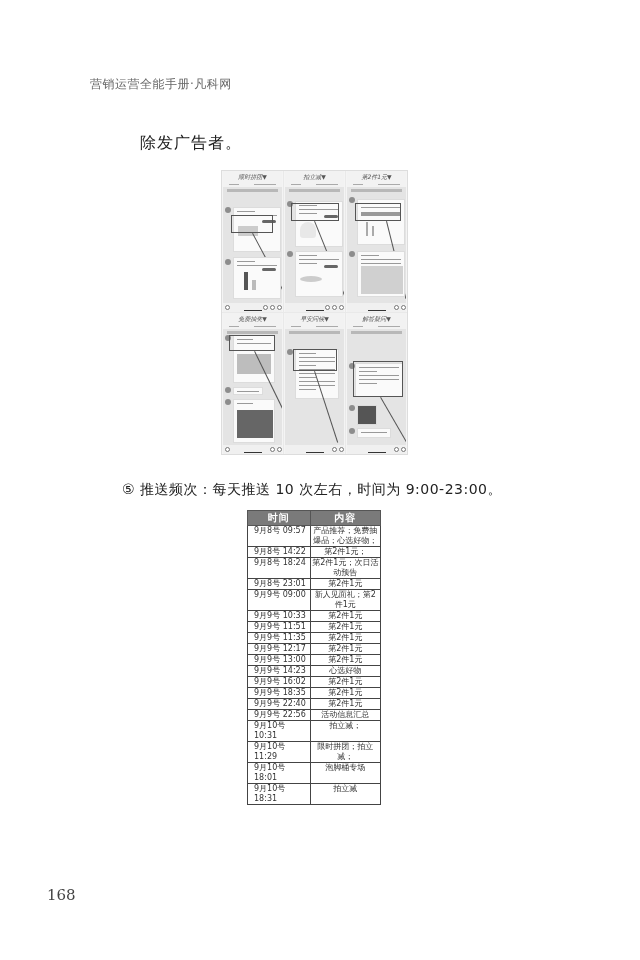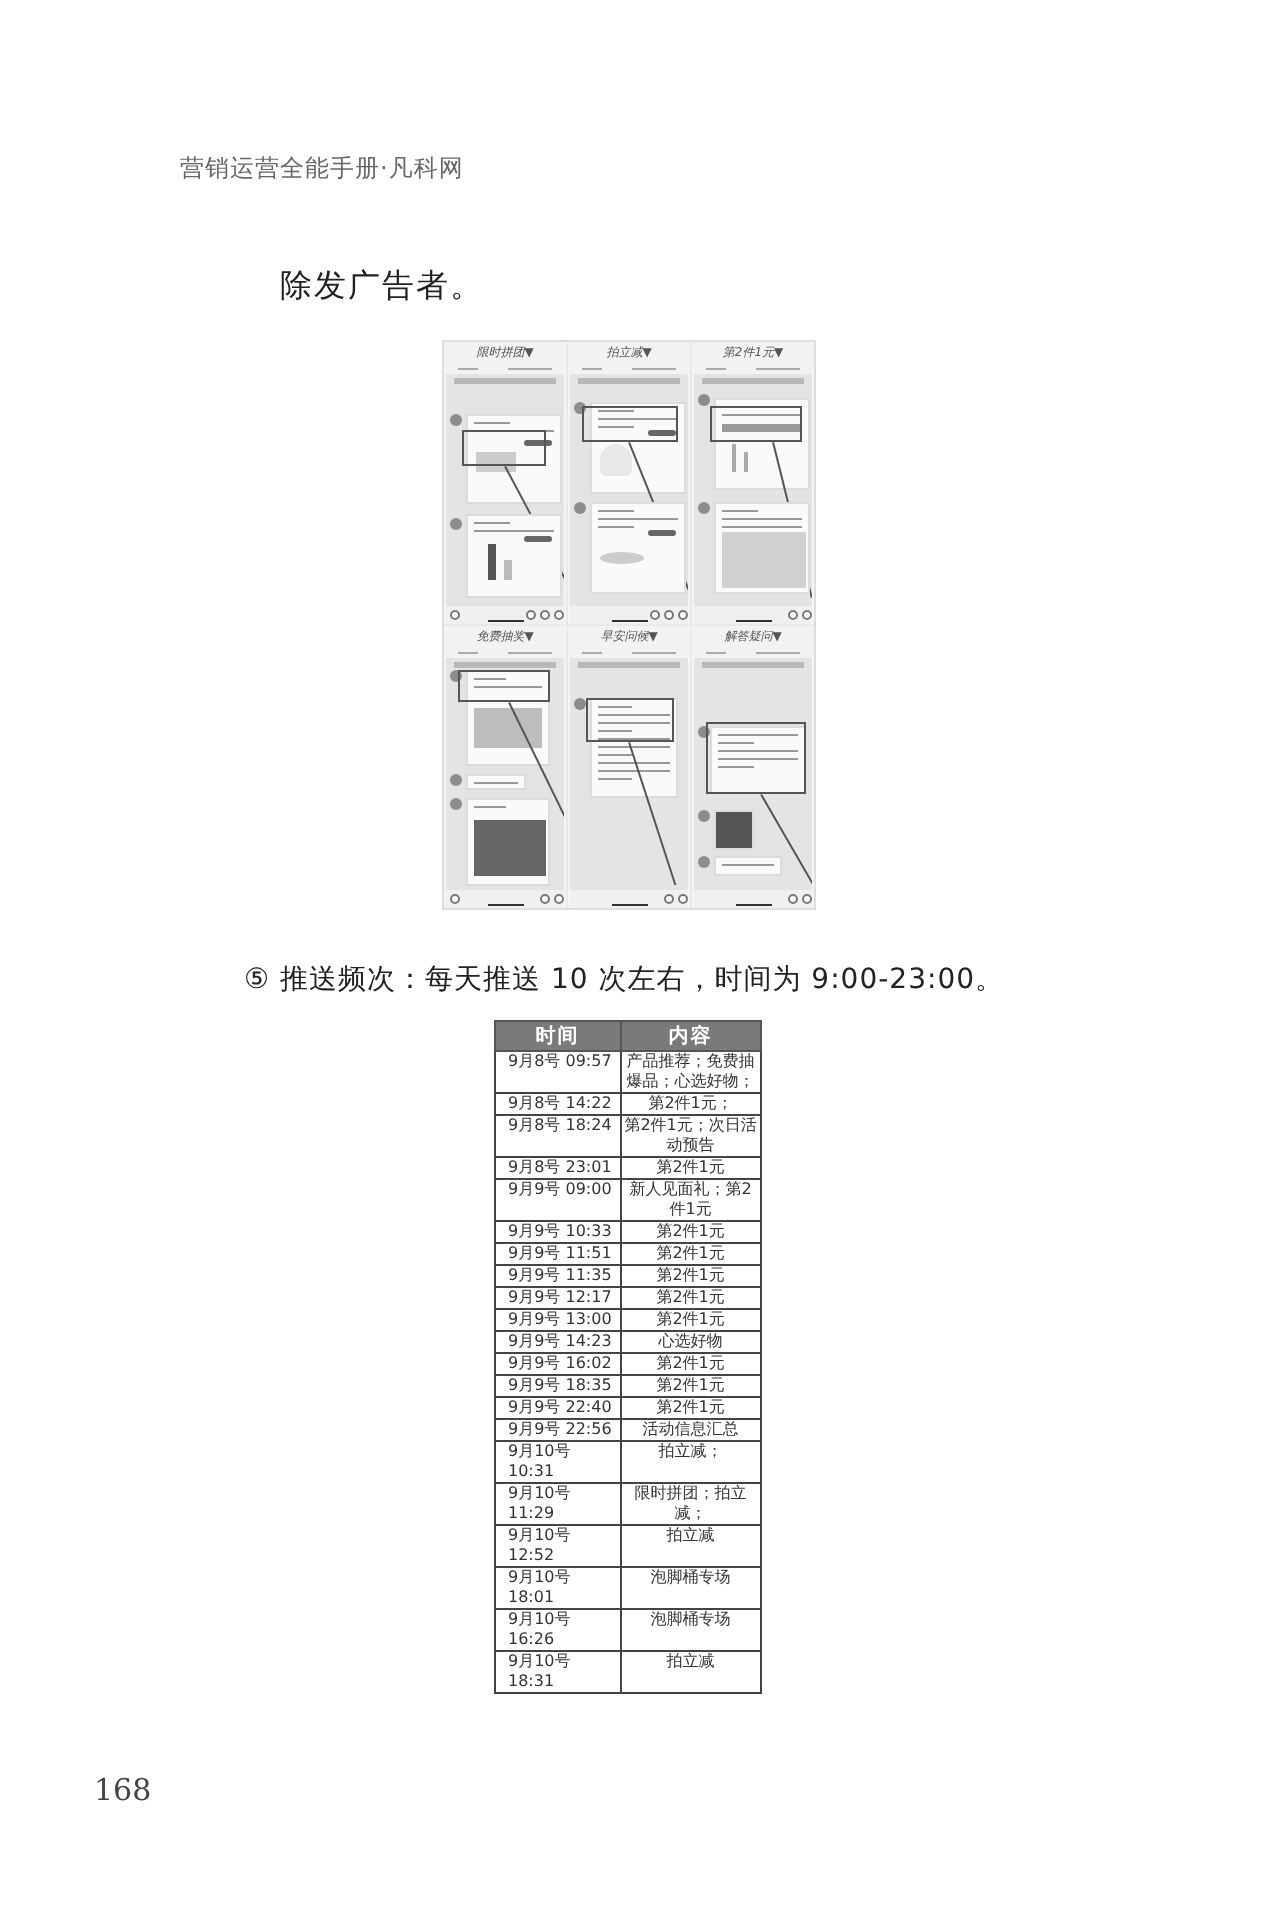--- a/index.html
+++ b/index.html
@@ -361,31 +361,23 @@
       </tr>
     <tr>
         <td class="time">9月10号 10:31</td>
         <td class="content">拍立减；</td>
       </tr>
     <tr>
         <td class="time">9月10号 11:29</td>
         <td class="content">限时拼团；拍立减；</td>
       </tr>
     <tr>
-        <td class="time">9月10号 12:52</td>
-        <td class="content">拍立减</td>
-      </tr>
-    <tr>
         <td class="time">9月10号 18:01</td>
         <td class="content">泡脚桶专场</td>
       </tr>
     <tr>
-        <td class="time">9月10号 16:26</td>
-        <td class="content">泡脚桶专场</td>
-      </tr>
-    <tr>
         <td class="time">9月10号 18:31</td>
         <td class="content">拍立减</td>
       </tr>
   </tbody>
 </table>
 
 <div class="page-number">168</div>
 
 </body></html>

